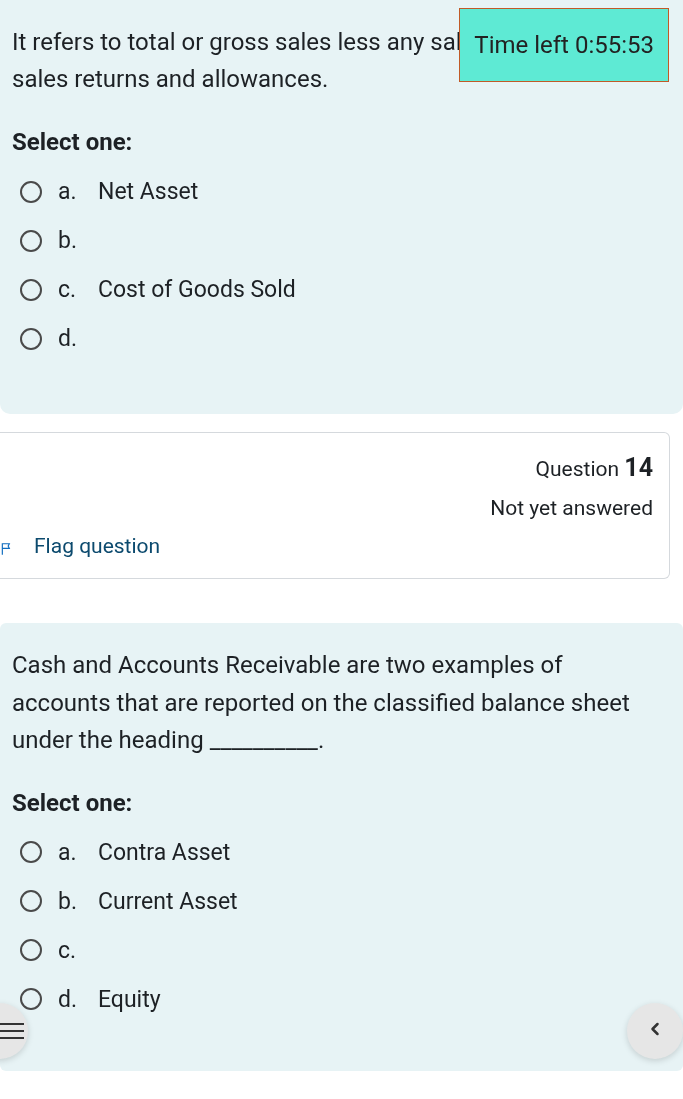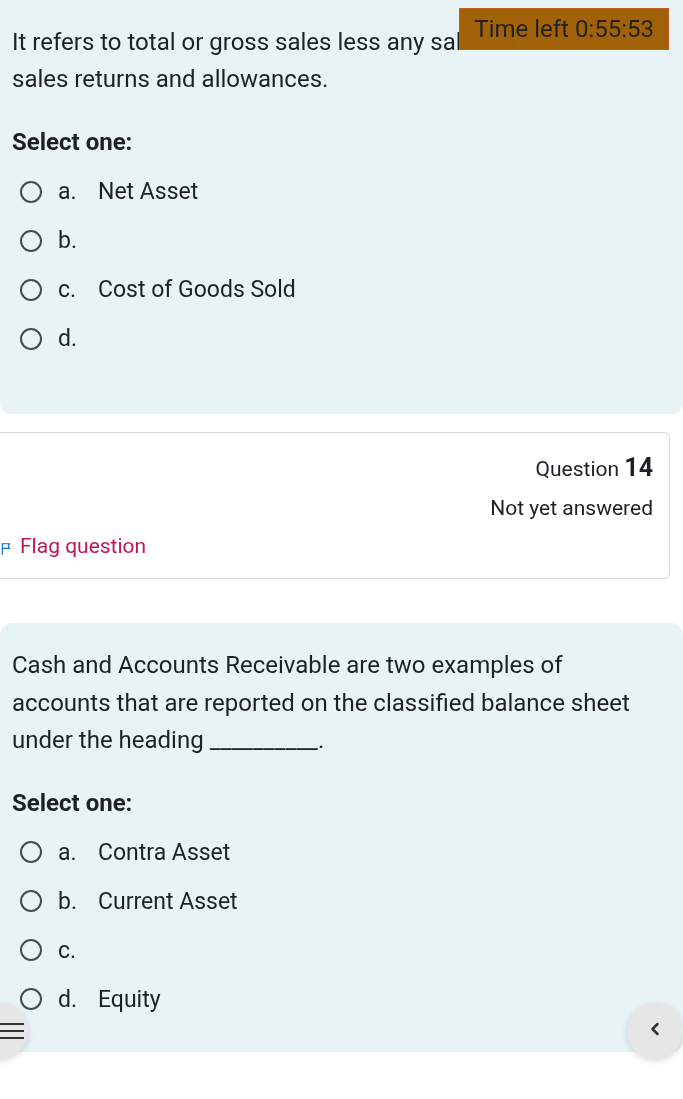--- a/index.html
+++ b/index.html
@@ -9,35 +9,35 @@
       color: #1d2125;
       background: #fff;
       width: 683px;
       position: relative;
     }
     .timer {
       position: absolute;
       top: 8px;
       right: 14px;
       border: 1px solid #c05a27;
-      background: #a16207;
-      padding: 6px 14px;
+      background: #5eead4;
+      padding: 22px 14px;
       font-size: 24px;
       color: #222;
       z-index: 10;
     }
     .question-block {
       background: #e7f3f5;
       border-radius: 0 0 10px 10px;
       padding: 24px 12px 40px 12px;
       margin-bottom: 18px;
     }
     .question-block.second {
-      border-radius: 12px;
-      padding-bottom: 17px;
+      border-radius: 6px;
+      padding-bottom: 36px;
     }
     .qtext {
       font-size: 24px;
       line-height: 1.55;
       margin-bottom: 30px;
       max-width: 640px;
     }
     .select-one {
       font-size: 24px;
       margin-bottom: 22px;
@@ -70,21 +70,21 @@
       border-left: none;
       border-radius: 0 6px 6px 0;
       padding: 20px 16px 20px 0;
       margin-bottom: 44px;
       max-width: 670px;
       text-align: right;
     }
     .qinfo-line { font-size: 21px; margin-bottom: 14px; }
     .qnum { font-weight: 400; }
     .qnum b { font-weight: 700; font-size: 25px; }
-    .flag { color: #be185d; font-size: 21px; cursor: pointer; display: flex; align-items: center; gap: 6px; }
+    .flag { color: #0c4a6e; font-size: 21px; cursor: pointer; display: flex; align-items: center; gap: 20px; }
     .flag-icon {
       width: 14px; height: 16px; display: inline-block;
     }
     .flag-icon svg { width: 100%; height: 100%; }
     .fab-left, .fab-right {
       position: fixed;
       bottom: 40px;
       width: 56px;
       height: 56px;
       border-radius: 50%;

